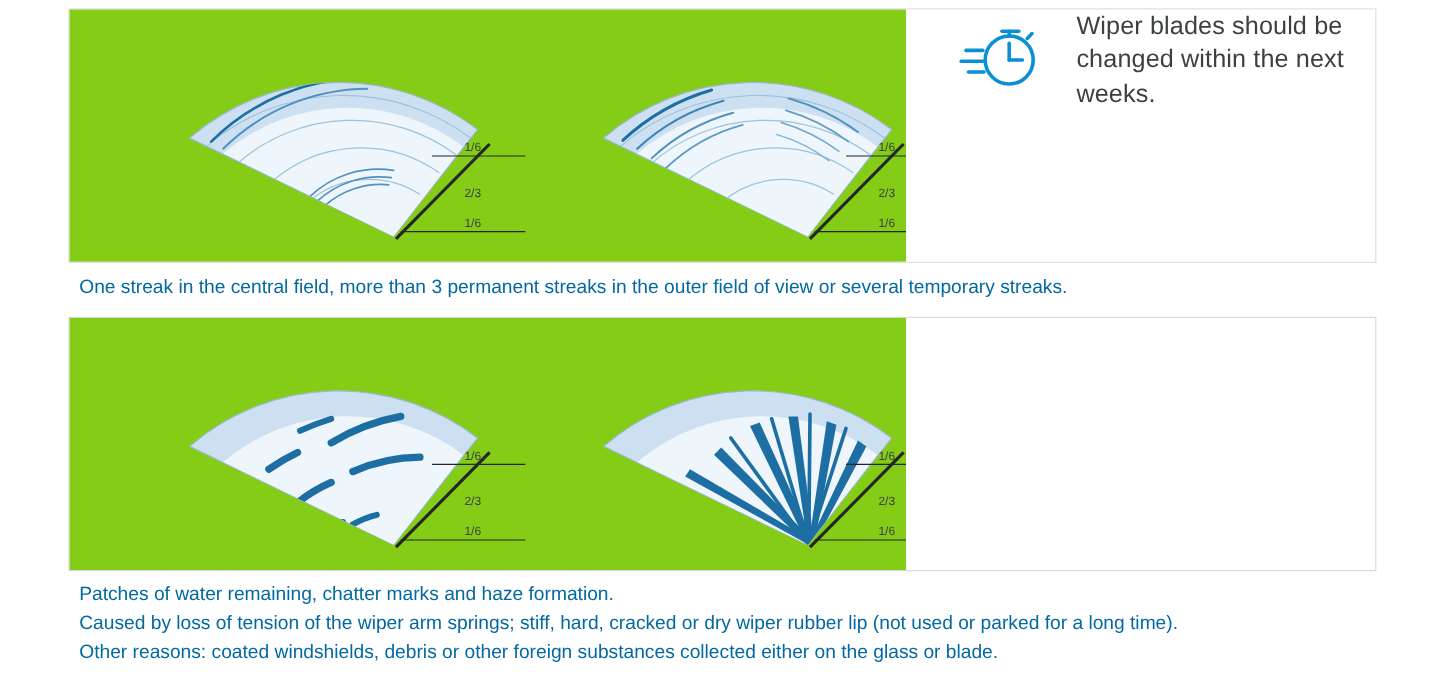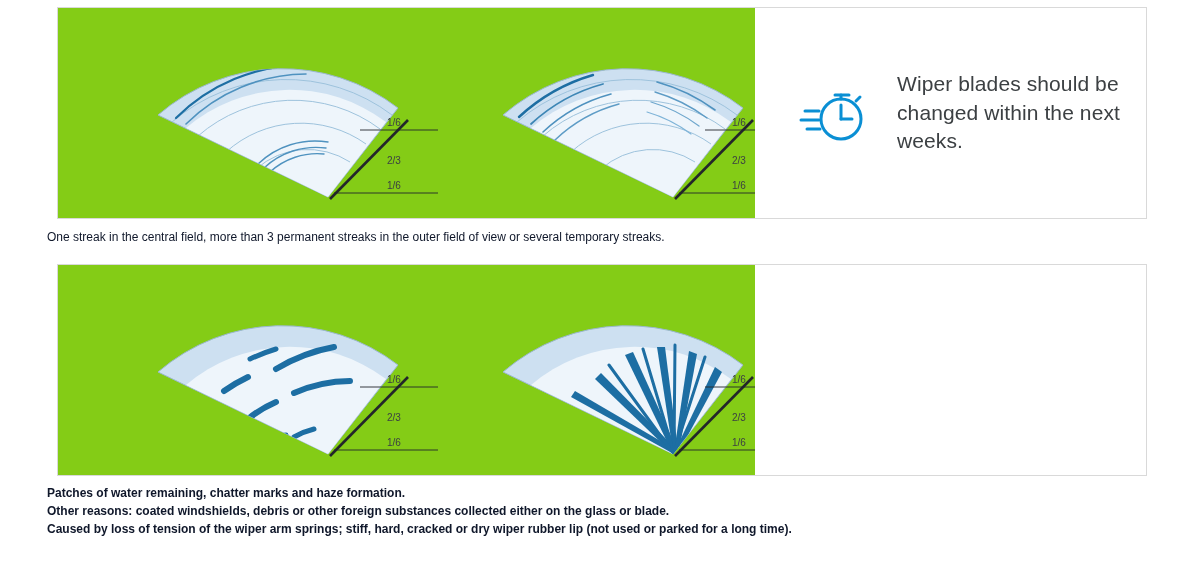--- a/index.html
+++ b/index.html
@@ -36,21 +36,20 @@
     width: 697px;
     background: #84cc16;
     position: relative;
     flex: 0 0 697px;
     overflow: hidden;
   }
   .msg-area {
     flex: 1 1 auto;
     background: #ffffff;
     display: flex;
-    align-items: center;
     padding-left: 42px;
     box-sizing: border-box;
   }
   .msg-icon {
     flex: 0 0 auto;
     width: 72px;
     height: 72px;
     margin-right: 28px;
     display: flex;
     align-items: center;
@@ -59,28 +58,28 @@
   .msg-text {
     font-size: 21px;
     line-height: 1.35;
     color: #3c4043;
     letter-spacing: 0.1px;
   }
 
   
   .caption {
     position: absolute;
-    left: 47px;
+    left: 66px;
     width: 1120px;
-    font-size: 12px;
+    font-size: 16px;
     line-height: 1.5;
-    color: #0f172a;
+    color: #0369a1;
   }
   .caption-1 { top: 228px; }
-  .caption-2 { top: 484px; font-weight: bold; }
+  .caption-2 { top: 484px; }
   .caption-line { white-space: nowrap; }
 
   
   svg { display: block; }
   .fan-wrap { position: absolute; top: 0; left: 0; }
   .tick-label {
     font-family: "Liberation Sans", sans-serif;
     font-size: 10px;
     fill: #3c4043;
   }
@@ -249,17 +248,17 @@
         <text class="tick-label" x="289" y="114">1/6</text>
         <text class="tick-label" x="289" y="152">2/3</text>
         <text class="tick-label" x="289" y="177">1/6</text>
       </svg>
     </div>
 
   </div>
 
   <div class="caption caption-2">
     <div class="caption-line">Patches of water remaining, chatter marks and haze formation.</div>
+    <div class="caption-line">Caused by loss of tension of the wiper arm springs; stiff, hard, cracked or dry wiper rubber lip (not used or parked for a long time).</div>
     <div class="caption-line">Other reasons: coated windshields, debris or other foreign substances collected either on the glass or blade.</div>
-    <div class="caption-line">Caused by loss of tension of the wiper arm springs; stiff, hard, cracked or dry wiper rubber lip (not used or parked for a long time).</div>
   </div>
 
 </div>
 
 </body></html>

